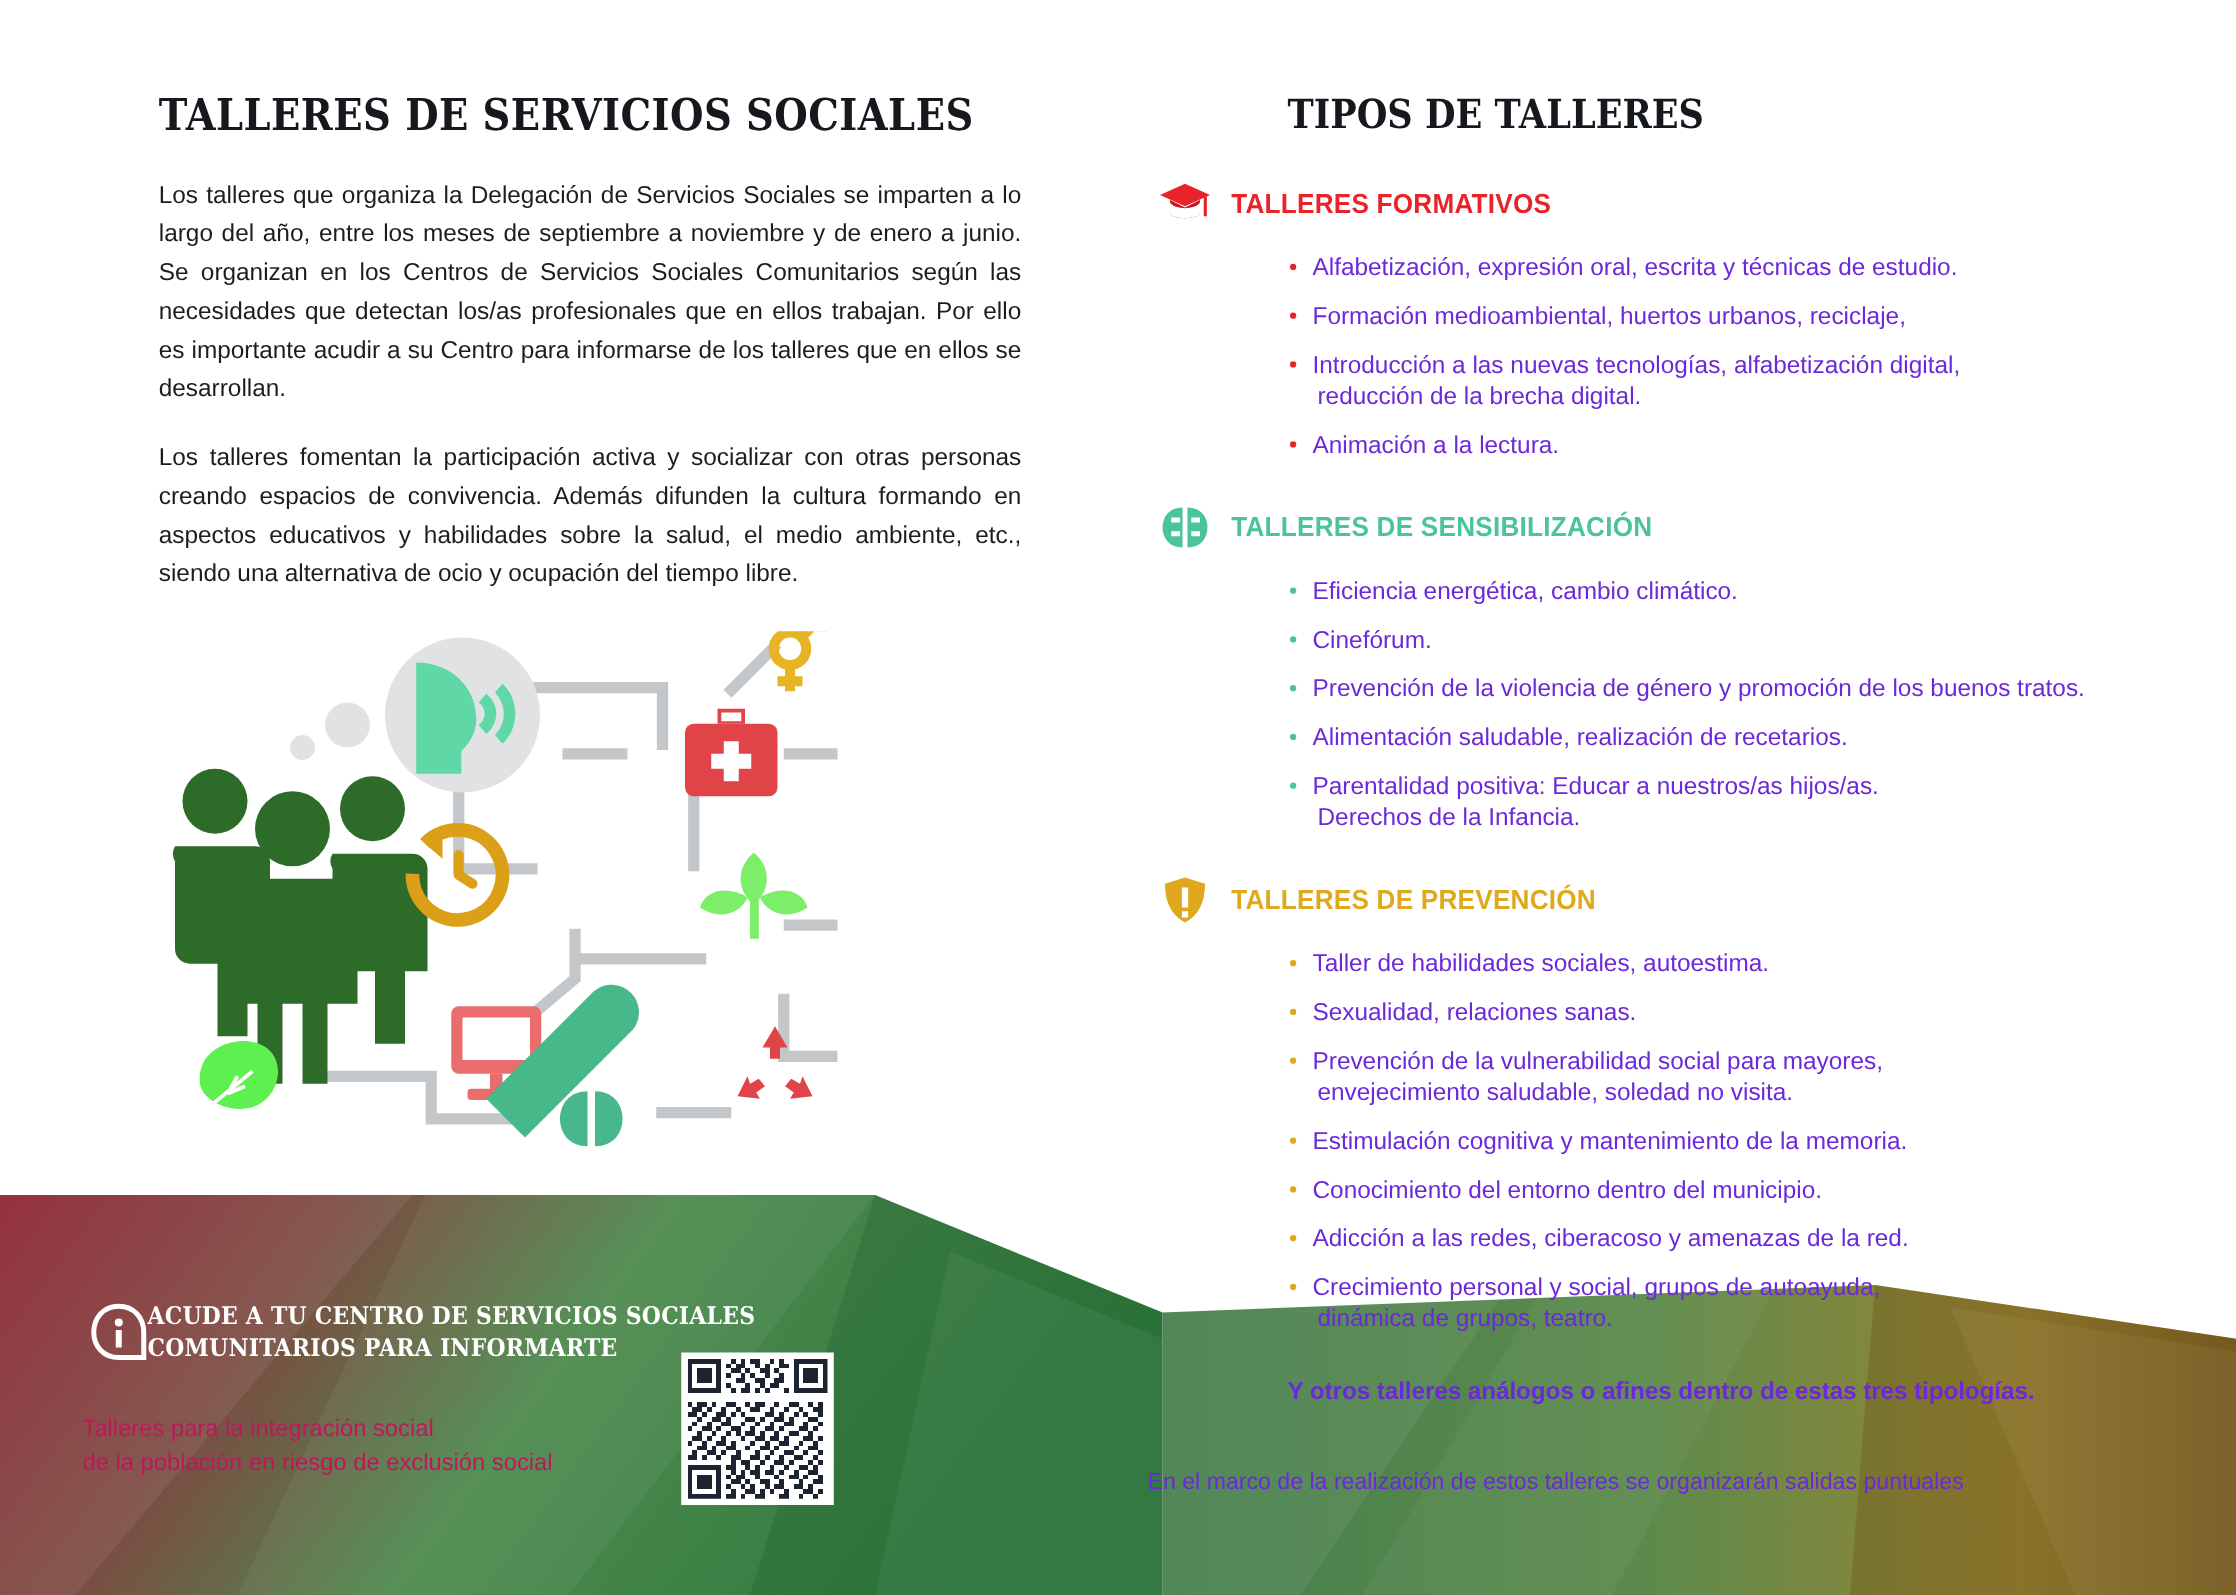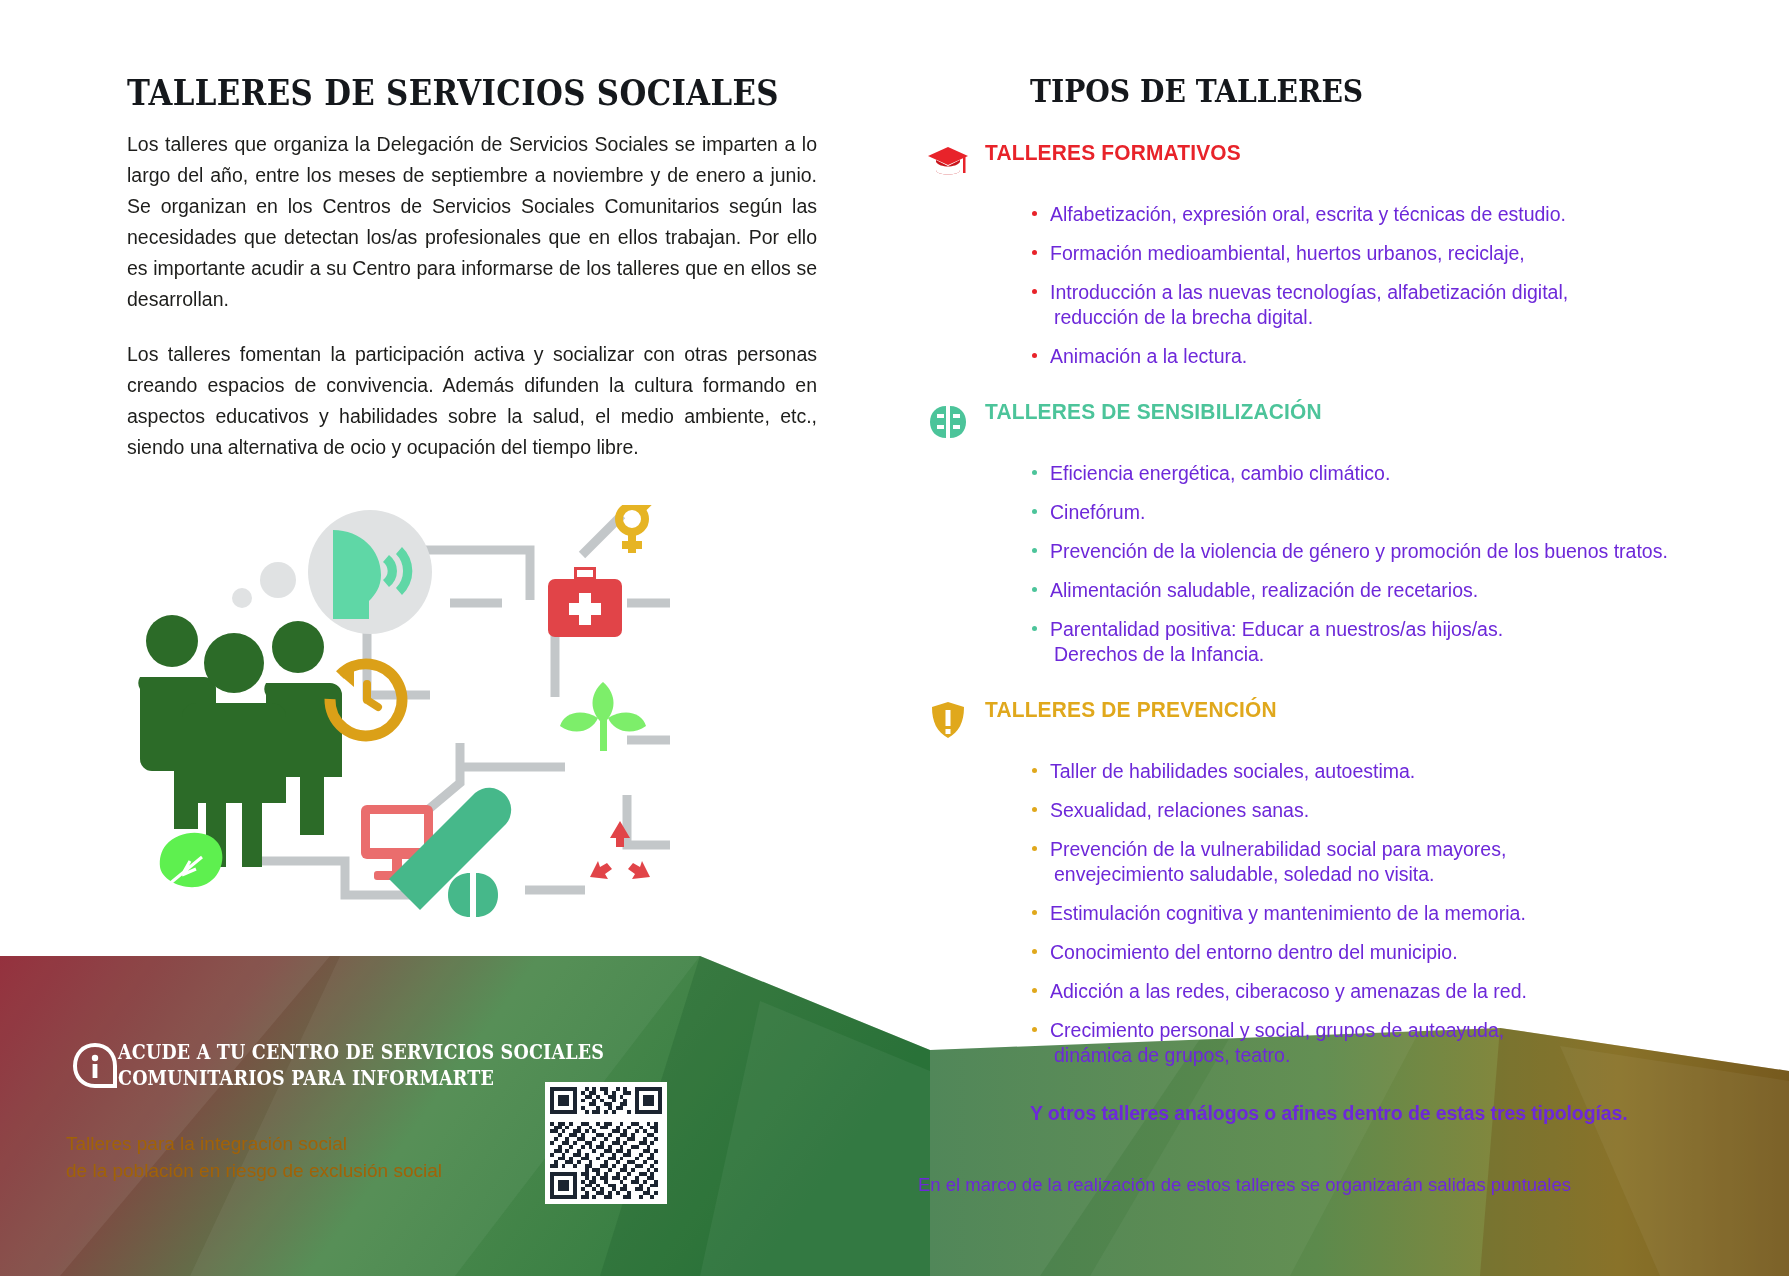--- a/index.html
+++ b/index.html
@@ -21,21 +21,21 @@
     font-family: "DejaVu Serif", serif;
     font-weight: 700;
     font-size: 35px;
     letter-spacing: 0.4px;
     color:#15181c;
     transform: scaleX(0.88);
     transform-origin: left center;
     white-space: nowrap;
   }
   .body-par {
-    margin-top: 16px;
+    margin-top: 28px;
     font-size: 19.5px;
     line-height: 31px;
     color:#1d1d1b;
     text-align: justify;
     width: 690px;
   }
   .body-par + .body-par { margin-top: 24px; }
 
   
   .illu { position:absolute; left:130px; top:505px; width:610px; height:420px; }
@@ -45,21 +45,21 @@
   .display-title-r {
     font-family:"DejaVu Serif", serif;
     font-weight:700;
     font-size:32px;
     color:#15181c;
     transform: scaleX(0.88);
     transform-origin:left center;
     white-space:nowrap;
   }
   .group { position:relative; margin-top:30px; }
-  .group-head { display:flex; gap:14px; margin-left:-105px; }
+  .group-head { display:flex; align-items:center; gap:14px; margin-left:-105px; }
   .group-icon { width:46px; height:46px; flex:0 0 46px; display:flex; align-items:center; justify-content:center; }
   .group-title {
     font-size:22px;
     font-weight:700;
     letter-spacing:0.2px;
     transform: scaleX(0.95);
     transform-origin:left center;
     white-space:nowrap;
   }
   ul.items { list-style:none; margin-top:16px; }
@@ -95,21 +95,21 @@
     font-size:19.5px;
     line-height:26px;
     letter-spacing:0.2px;
     color:#ffffff;
     transform:scaleX(0.9);
     transform-origin:left center;
     white-space:nowrap;
   }
   .foot-sub {
     position:absolute; left:66px; bottom:92px;
-    font-size:19px; line-height:27px; color:#a16207; width:460px;
+    font-size:19px; line-height:27px; color:#be185d; width:460px;
   }
   .qr { position:absolute; left:545px; bottom:72px; width:122px; height:122px; background:#fff; padding:5px; }
   .qr svg { display:block; }
 
   .foot-right {
     position:absolute; left:918px; bottom:78px; width:760px;
     font-size:18.5px; line-height:27px; color:#6d28d9;
   }
 </style>
 </head>

